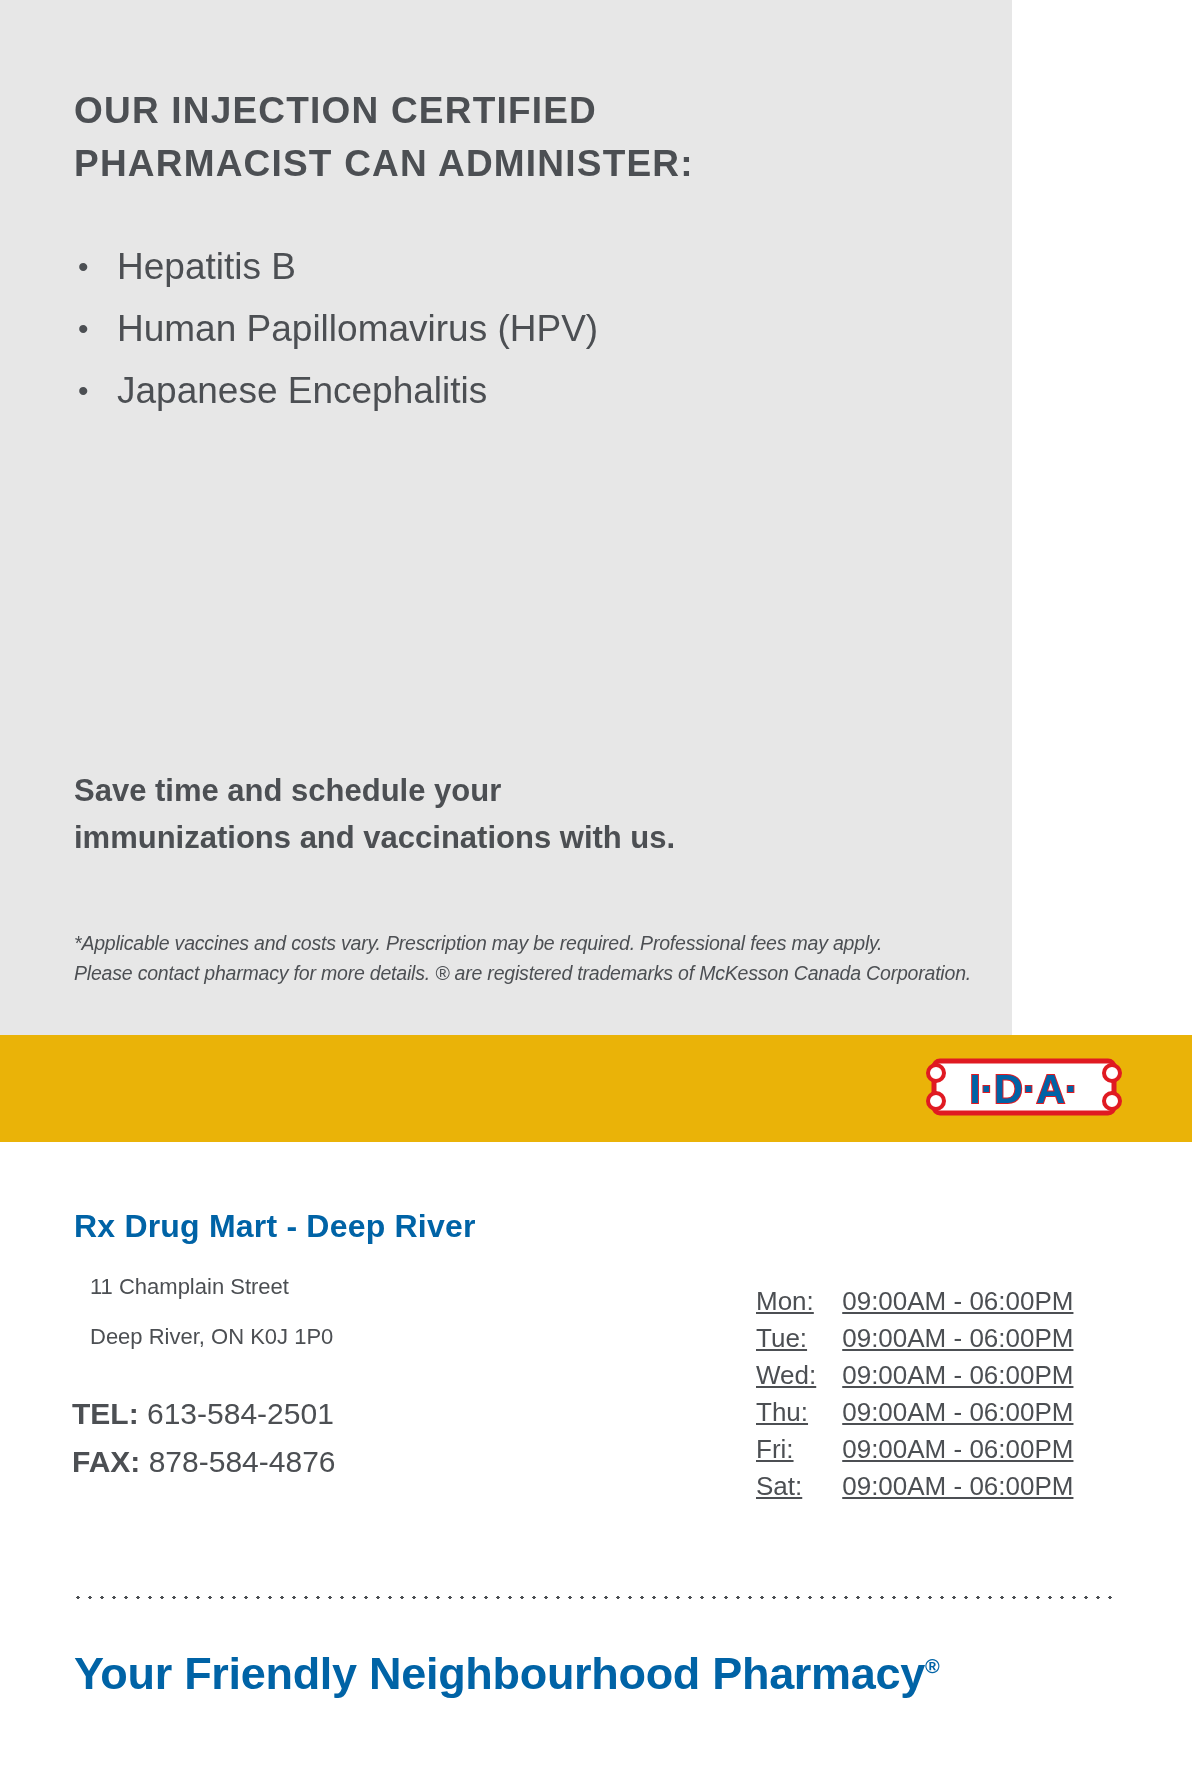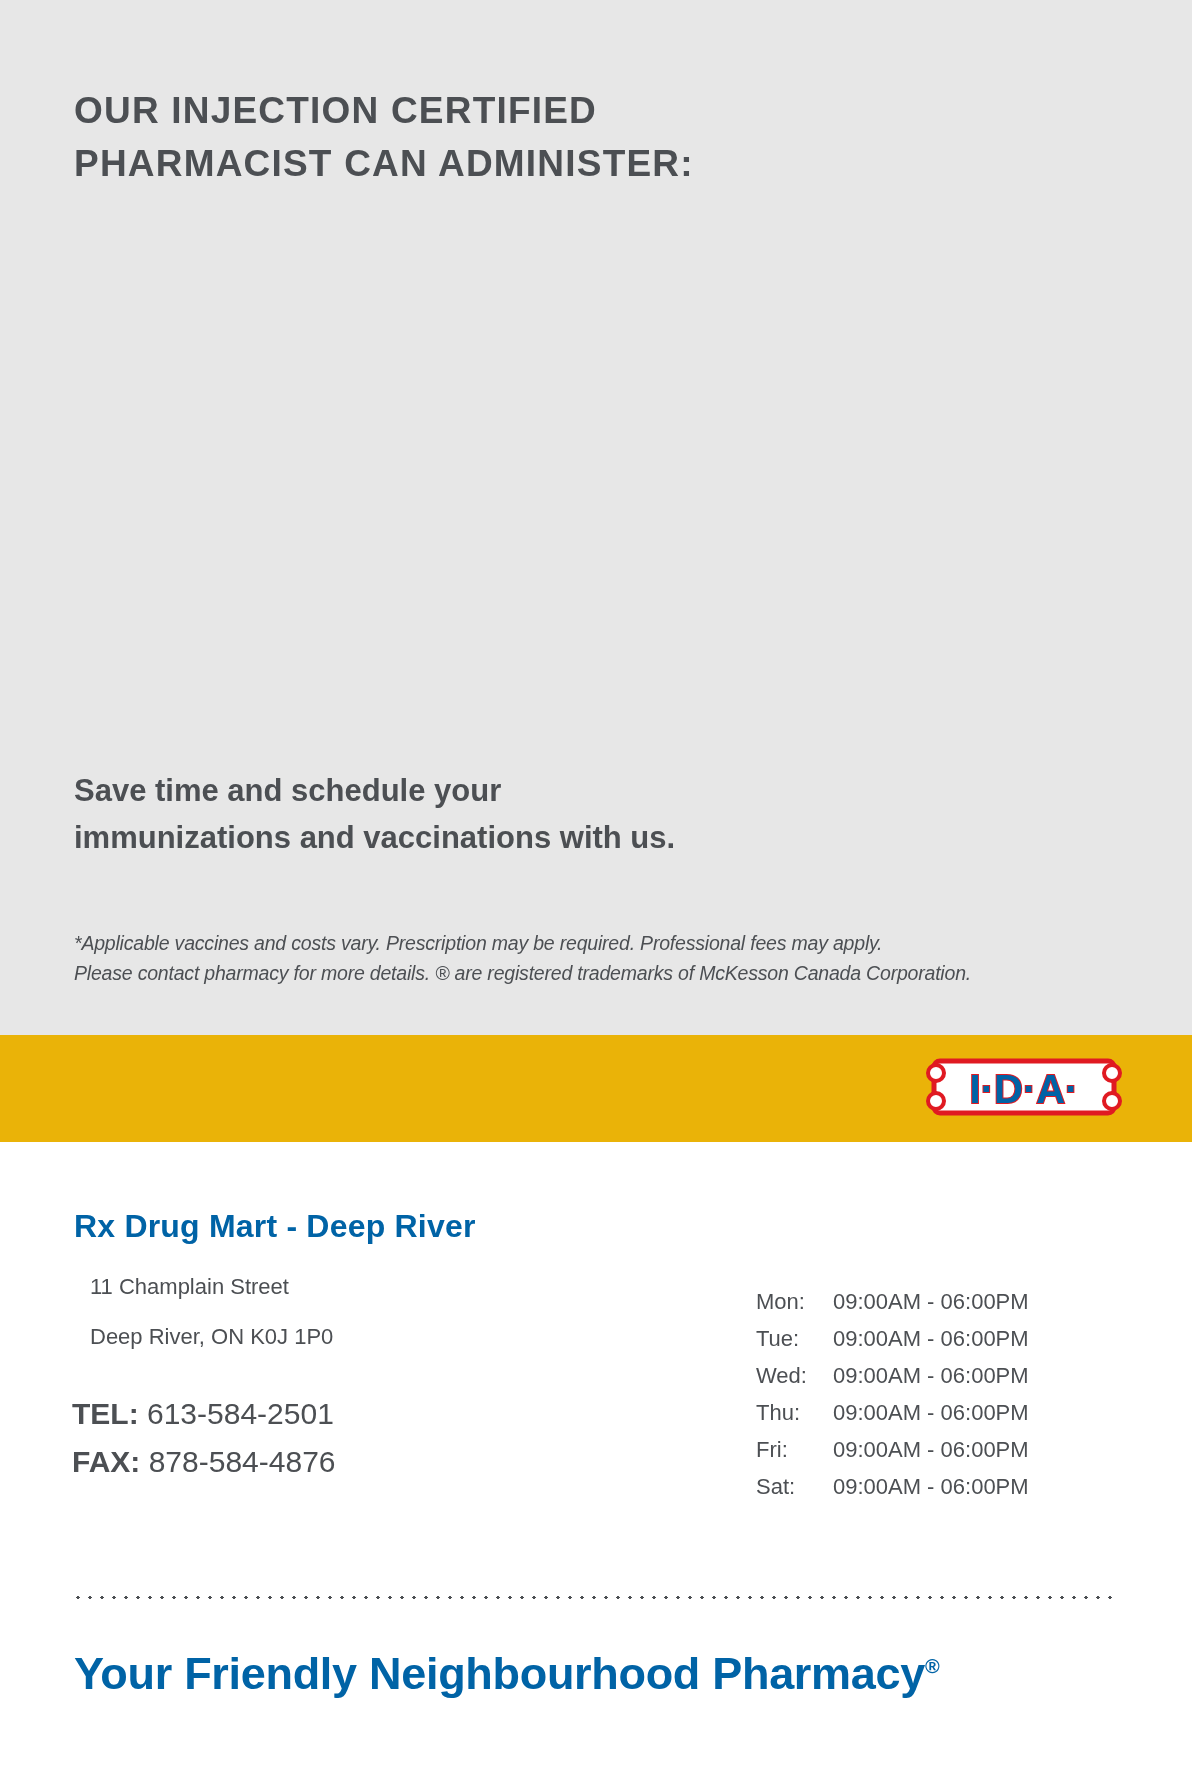--- a/index.html
+++ b/index.html
@@ -18,21 +18,21 @@
     width: 1192px;
     height: 1785px;
     overflow: hidden;
   }
 
   
   .top-panel {
     position: absolute;
     left: 0;
     top: 0;
-    width: 1192px;
+    width: 1012px;
     height: 1035px;
     background: #e7e7e7;
   }
 
   .headline {
     position: absolute;
     left: 74px;
     top: 85px;
     width: 860px;
     color: #4c4f53;
@@ -148,22 +148,23 @@
     top: 1283px;
     color: #4c4f53;
     font-size: 26px;
     border-collapse: collapse;
   }
   .hours td {
     padding: 0;
     height: 37px;
     vertical-align: top;
     white-space: nowrap;
-    font-size: 22px;
+    font-size: 26px;
     line-height: 37px;
+    text-decoration: underline;
   }
   .hours td.day { padding-right: 26px; }
 
   
   .dots {
     position: absolute;
     left: 72px;
     top: 1592px;
     width: 1048px;
     height: 7px;
@@ -195,20 +196,25 @@
 
 <div class="page">
 
   <div class="top-panel">
 
     <div class="headline">
       <div>OUR INJECTION CERTIFIED</div>
       <div>PHARMACIST CAN ADMINISTER:</div>
     </div>
 
+    <ul class="vaccine-list">
+      <li>Hepatitis B</li>
+      <li>Human Papillomavirus (HPV)</li>
+      <li>Japanese Encephalitis</li>
+    </ul>
 
     <div class="save-time">
       <div>Save time and schedule your</div>
       <div>immunizations and vaccinations with us.</div>
     </div>
 
     <div class="disclaimer">
       <div>*Applicable vaccines and costs vary. Prescription may be required. Professional fees may apply.</div>
       <div>Please contact pharmacy for more details. ® are registered trademarks of McKesson Canada Corporation.</div>
     </div>

